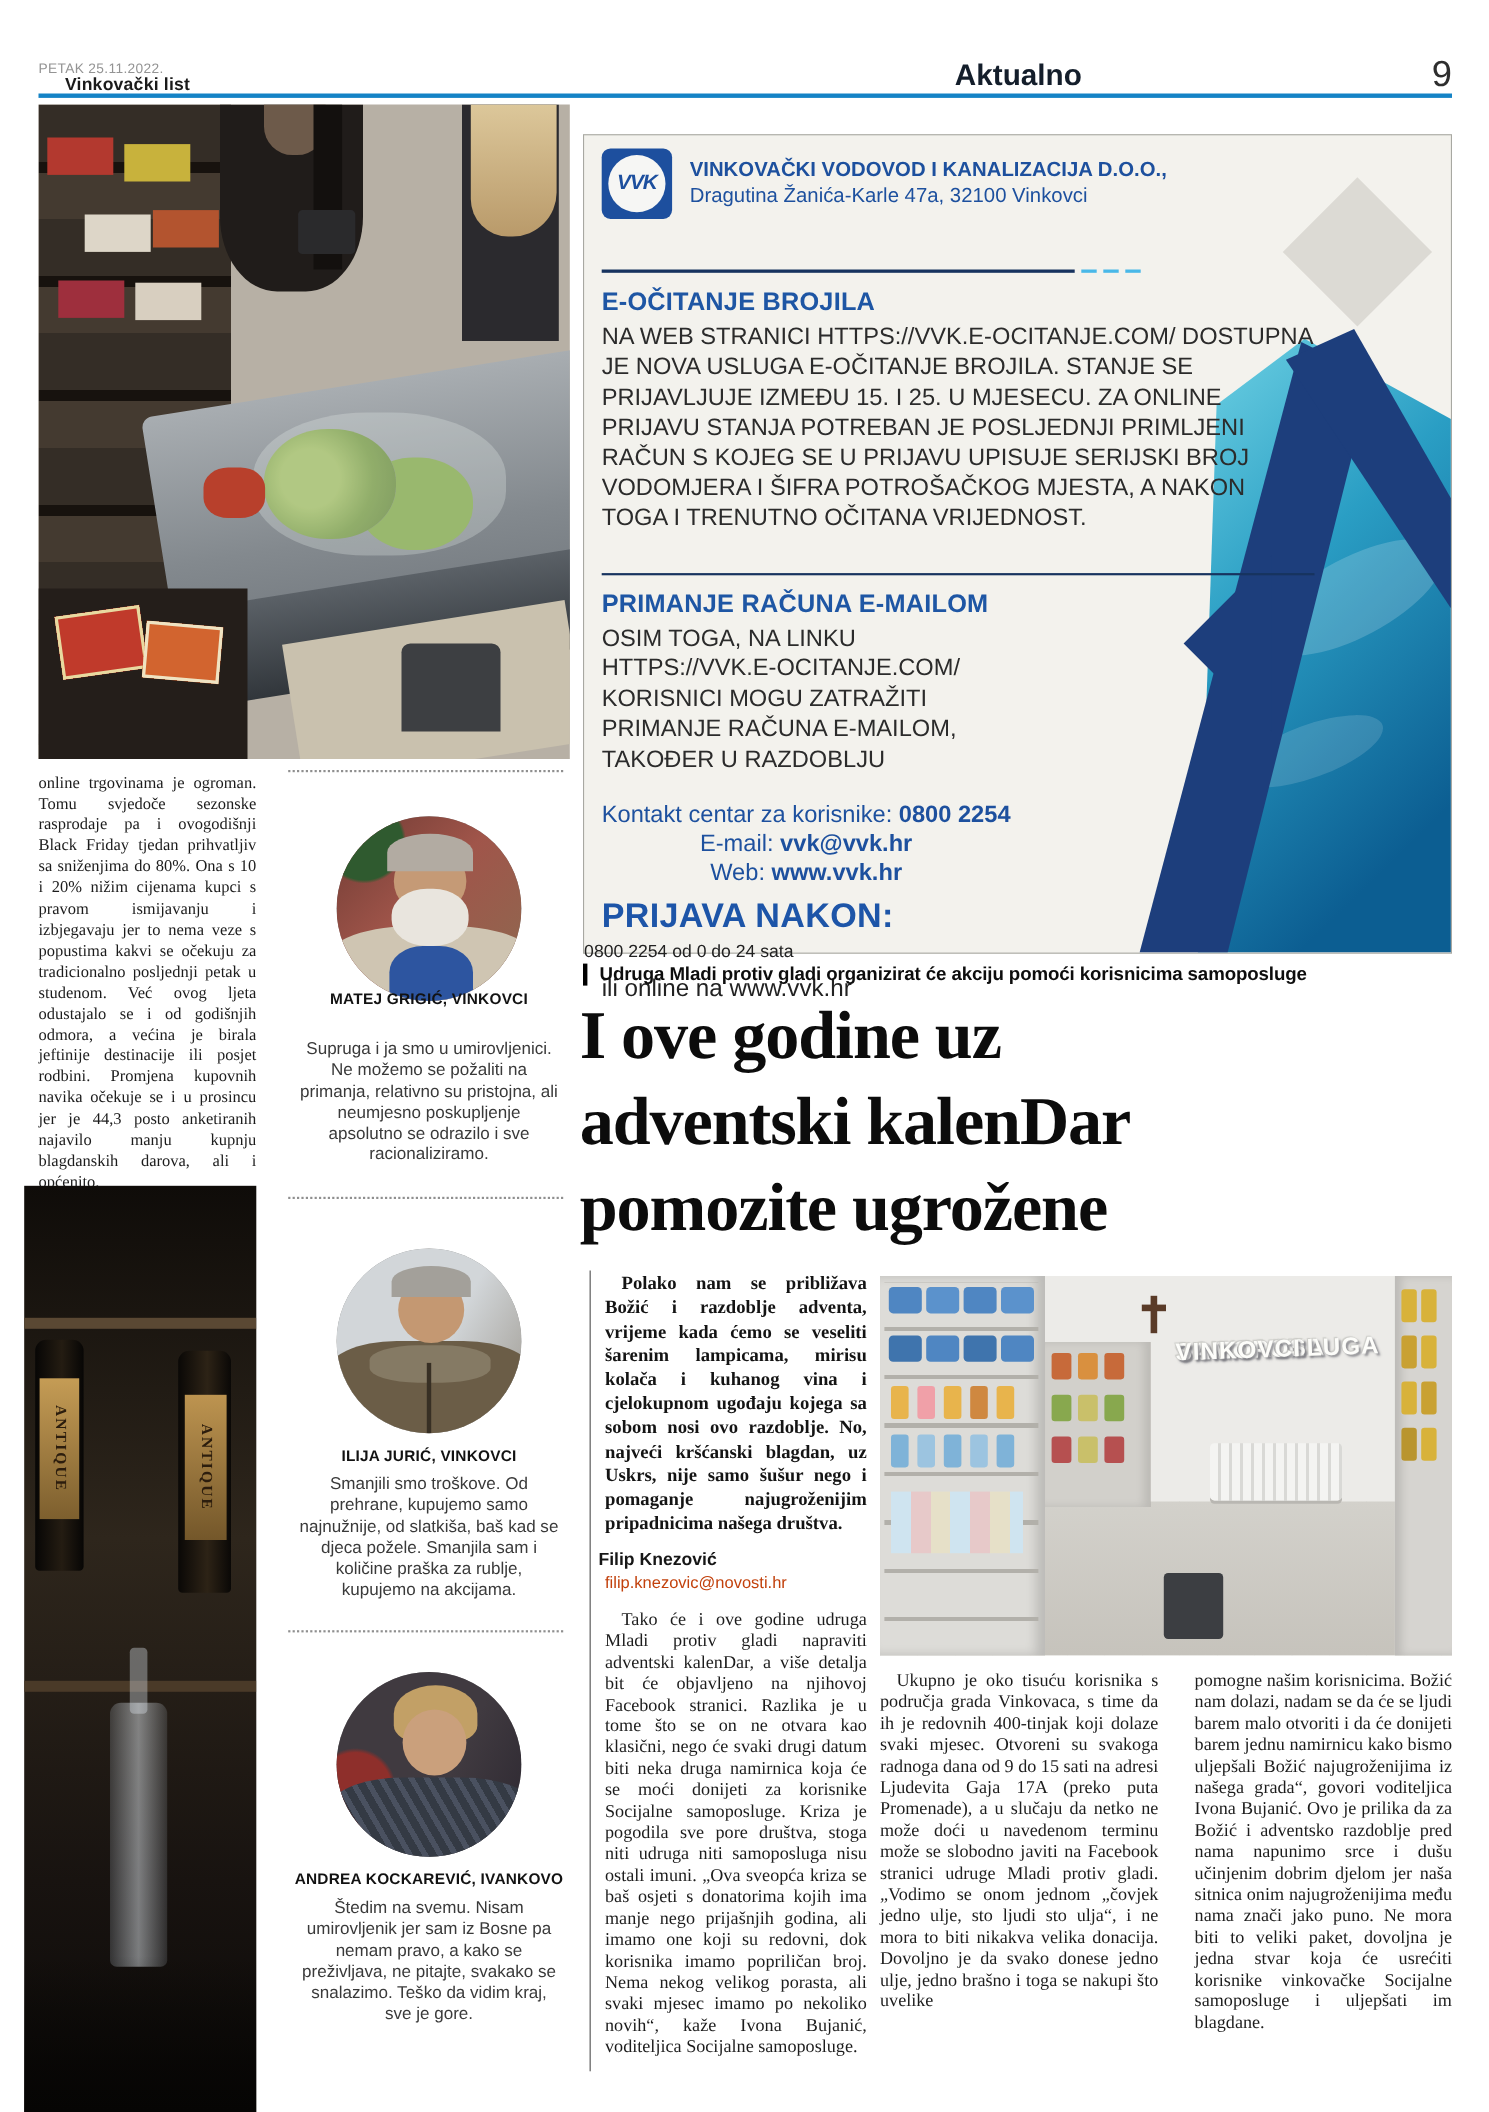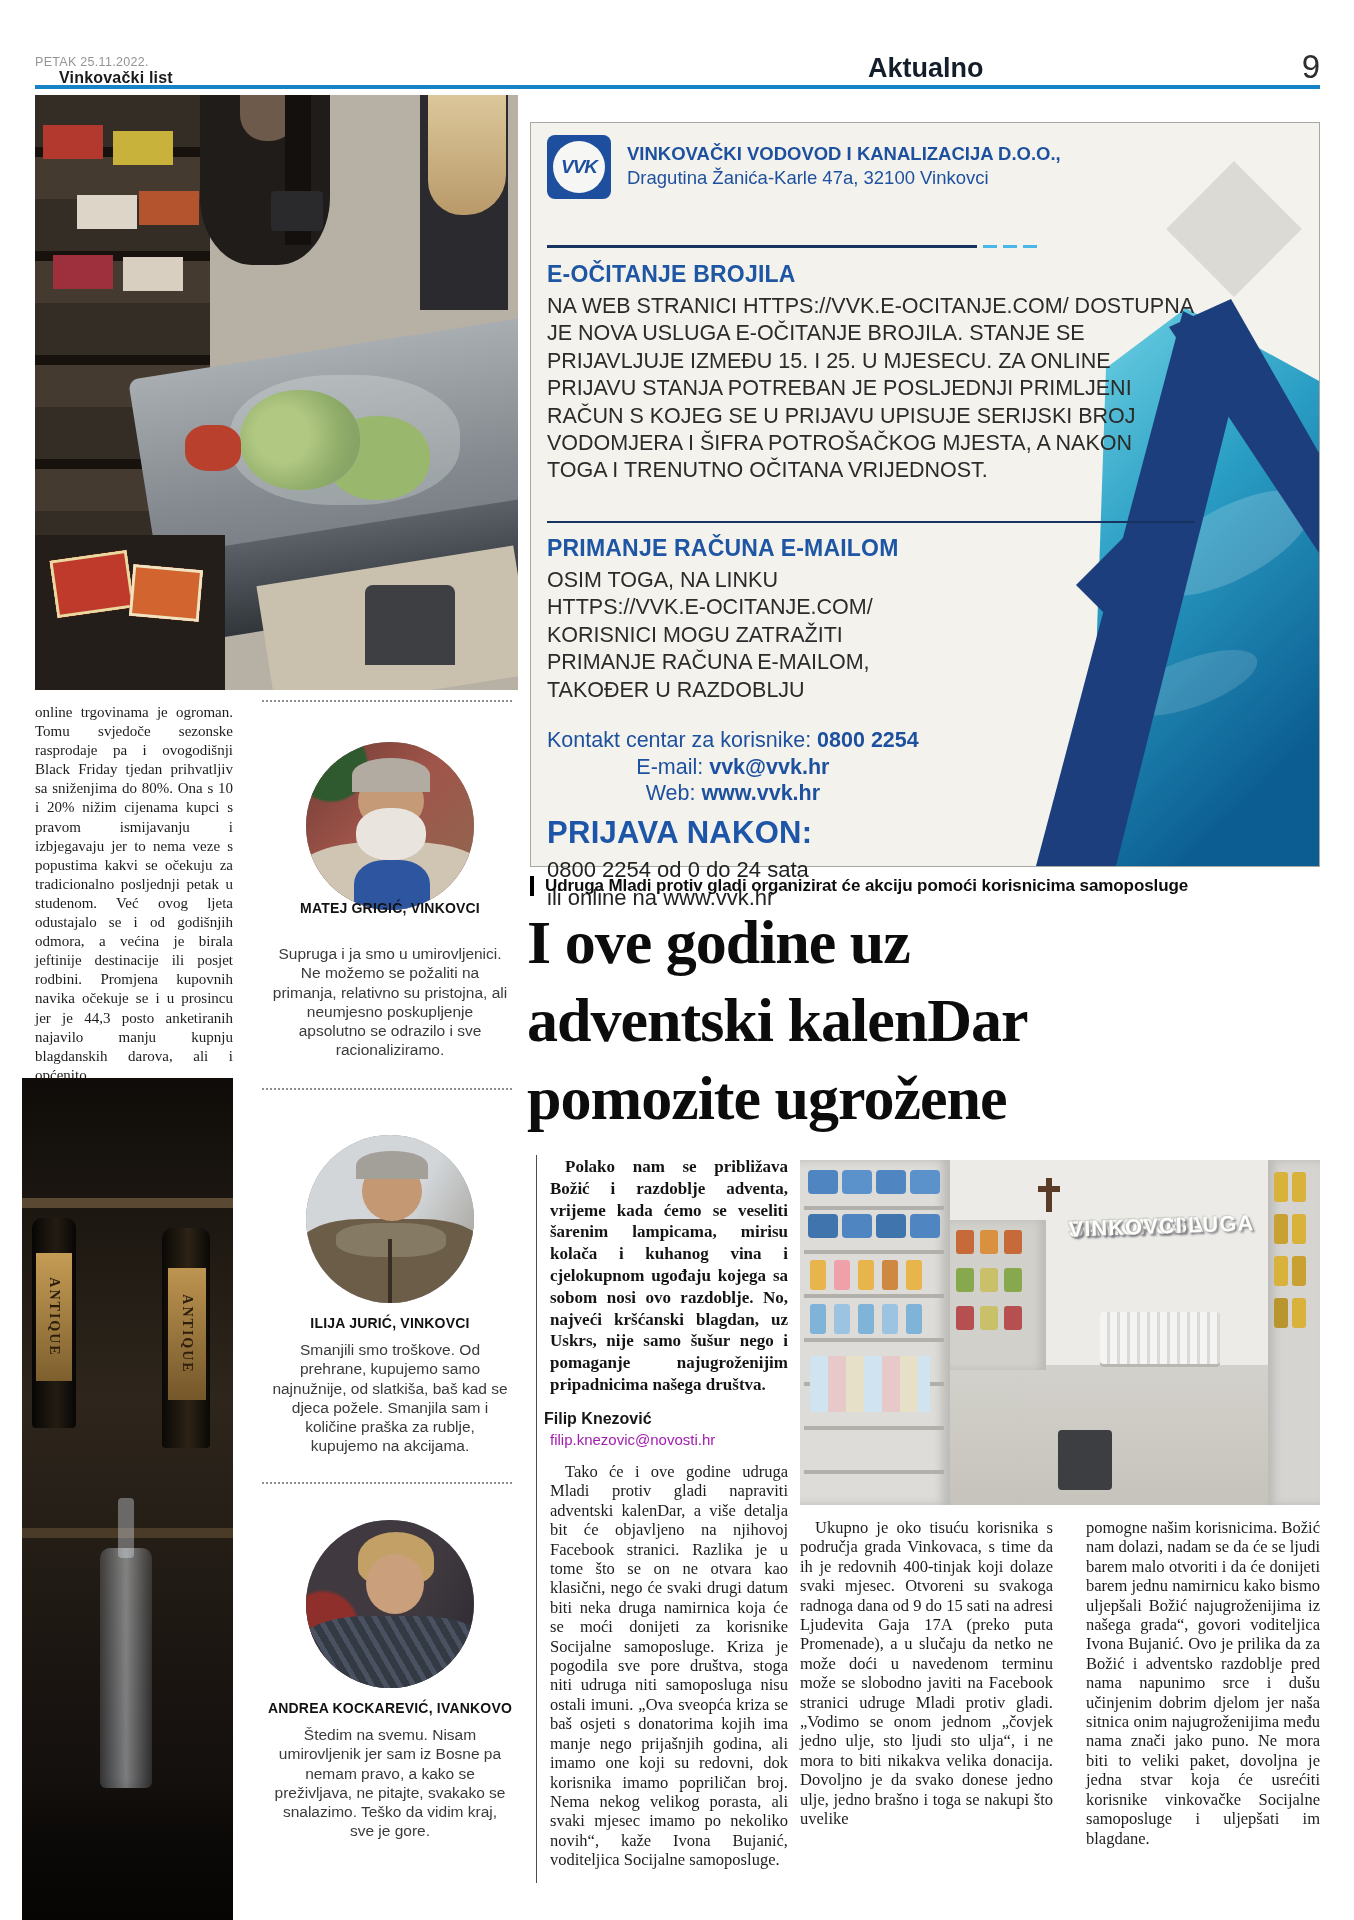--- a/index.html
+++ b/index.html
@@ -99,33 +99,33 @@
   .ad-div1{left:16px;top:122px;width:430px;height:2.5px;background:#17335f;}
   .ad-dash{left:452px;top:122px;width:14px;height:3px;background:#49b8e8;box-shadow:20px 0 0 #49b8e8,40px 0 0 #49b8e8;}
   .ad-h1{left:16px;top:138px;font-size:23px;font-weight:bold;color:#1e56a4;letter-spacing:.2px;}
   .ad-b1{left:16px;top:170px;width:648px;font-size:21.5px;line-height:27.4px;color:#2b2b2b;}
   .ad-div2{left:16px;top:398px;width:648px;height:1.5px;background:#17335f;}
   .ad-h2{left:16px;top:412px;font-size:23px;font-weight:bold;color:#1e56a4;letter-spacing:.2px;}
   .ad-b2{left:16px;top:444px;width:352px;font-size:21.5px;line-height:27.4px;color:#2b2b2b;}
   .ad-contact{left:16px;top:604px;font-size:21.5px;line-height:26.5px;color:#1d509e;text-align:center;}
   .ad-contact b{color:#1d509e;}
   .ad-fault-t{left:16px;top:692px;font-size:31px;font-weight:bold;color:#1d55a8;letter-spacing:.3px;}
-  .ad-fault-1{left:16px;top:734px;font-size:22px;color:#222;}
+  .ad-fault-1{left:0;top:734px;font-size:16px;color:#222;}
   .ad-fault-2{left:16px;top:762px;font-size:22px;color:#222;}
 
   
   .kicker{left:530px;top:876px;width:800px;font-size:17px;font-weight:bold;color:#0d0d0d;
           border-left:4px solid #000;padding-left:11px;letter-spacing:-.1px;}
   .headline{left:527px;top:903px;width:800px;font-family:"Liberation Serif","DejaVu Serif",serif;
             font-weight:bold;font-size:62px;line-height:78px;color:#0c0c0c;letter-spacing:-1px;}
   .vrule{left:536px;top:1155px;width:1px;height:728px;background:#4d4d4d;}
   .lead{left:550px;top:1156px;width:238px;font-family:Liberation Serif, serif;
         font-weight:bold;font-size:17px;line-height:21.8px;text-align:justify;text-indent:15px;color:#141414;}
   .byline-name{left:544px;top:1410px;font-size:16px;font-weight:bold;color:#161616;}
-  .byline-mail{left:550px;top:1431px;font-size:15px;color:#a21caf;}
+  .byline-mail{left:550px;top:1431px;font-size:15px;color:#c2410c;}
   .bodycol{font-family:"Liberation Serif","DejaVu Serif",serif;font-size:16.5px;line-height:19.4px;
            text-align:justify;color:#1c1c1c;}
   .col1{left:550px;top:1462px;width:238px;text-indent:15px;}
   .col2{left:800px;top:1518px;width:253px;text-indent:15px;}
   .col3{left:1086px;top:1518px;width:234px;}
 
   
   .p2{left:800px;top:1160px;width:520px;height:345px;background:#ecebe8;}
   .p2-floor{left:0;top:205px;width:100%;height:140px;
      background:linear-gradient(180deg,#d3d1cb,#c6c3bc),repeating-linear-gradient(90deg,rgba(0,0,0,.07) 0 1px,transparent 1px 34px);}

